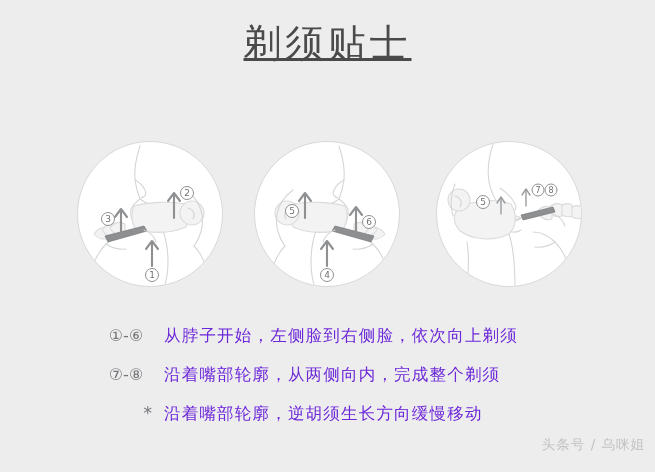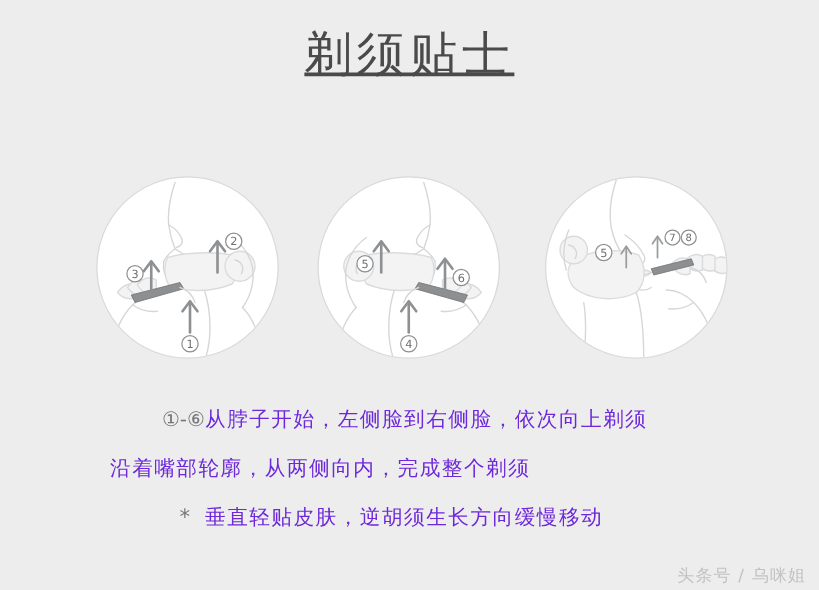--- a/index.html
+++ b/index.html
@@ -73,21 +73,21 @@
   .instr-row {
     display: flex;
     align-items: baseline;
     height: 39px;
     color: #6a6a6c;
     font-size: 16.5px;
   }
   .instr-key {
     width: 76px;
     flex: 0 0 76px;
-    text-align: right;
+    text-align: center;
     letter-spacing: 0px;
     color: #76767a;
     font-size: 16px;
   }
   .instr-key.star {
     text-align: right;
     padding-right: 12px;
     width: 64px;
     flex: 0 0 64px;
     font-size: 17px;
@@ -96,21 +96,21 @@
     letter-spacing: 1.2px;
     color: #6d28d9;
     font-size: 16.5px;
     white-space: nowrap;
   }
 
   
   .watermark {
     position: absolute;
     right: 10px;
-    bottom: 2px;
+    bottom: 18px;
     font-size: 13.5px;
     color: #c2c2c4;
     letter-spacing: 1px;
     white-space: nowrap;
   }
 
   
   .ln   { fill: none; stroke: #d5d6d8; stroke-width: 1.1; stroke-linecap: round; stroke-linejoin: round; }
   .ln-f { fill: #f3f3f4; stroke: #dadbdd; stroke-width: 1.1; stroke-linejoin: round; }
   .arr  { fill: none; stroke: #8e9092; stroke-width: 2.1; stroke-linecap: round; stroke-linejoin: round; }
@@ -272,25 +272,26 @@
   </div>
 
   <div class="instructions">
 
     <div class="instr-row">
       <span class="instr-key">①-⑥</span>
       <span class="instr-text">从脖子开始，左侧脸到右侧脸，依次向上剃须</span>
     </div>
 
     <div class="instr-row">
+      <span class="instr-key">⑦-⑧</span>
       <span class="instr-text">沿着嘴部轮廓，从两侧向内，完成整个剃须</span>
     </div>
 
     <div class="instr-row">
       <span class="instr-key star">*</span>
-      <span class="instr-text">垂直轻贴皮肤，逆胡须生长方向缓慢移动</span>
+      <span class="instr-text">沿着嘴部轮廓，逆胡须生长方向缓慢移动</span>
     </div>
 
   </div>
 
   <div class="watermark">头条号 / 乌咪姐</div>
 
 </div>
 
 </body></html>

